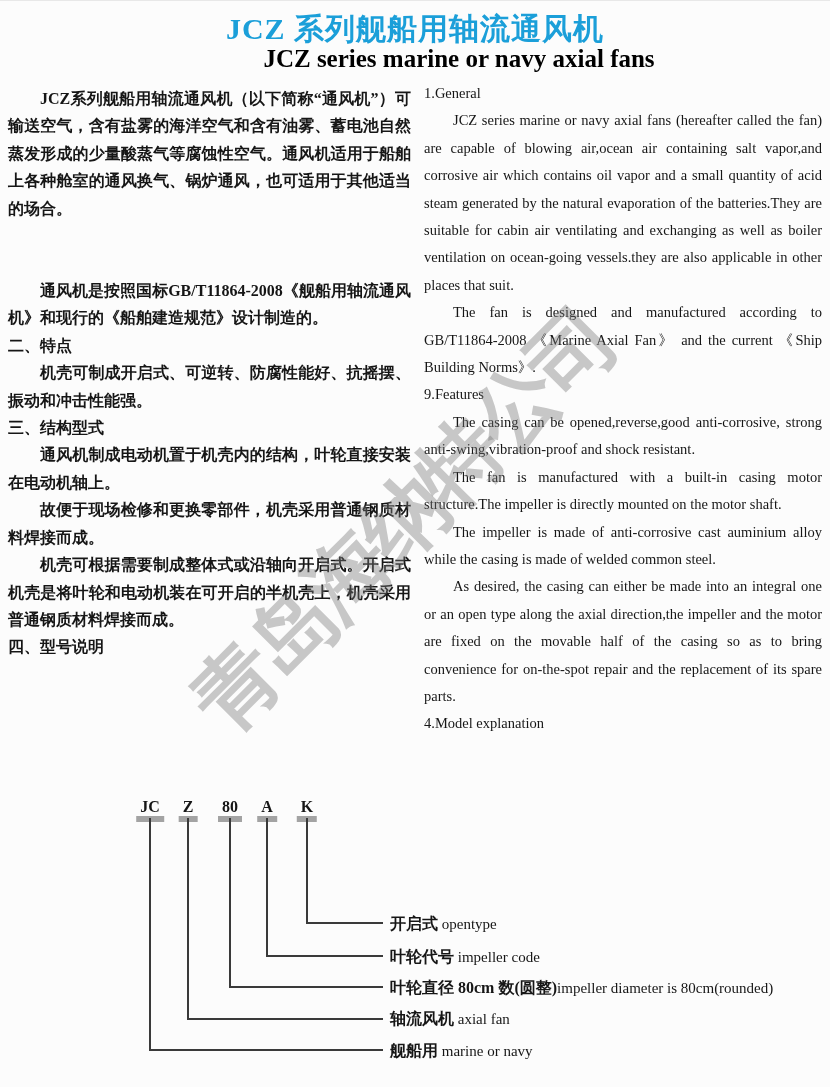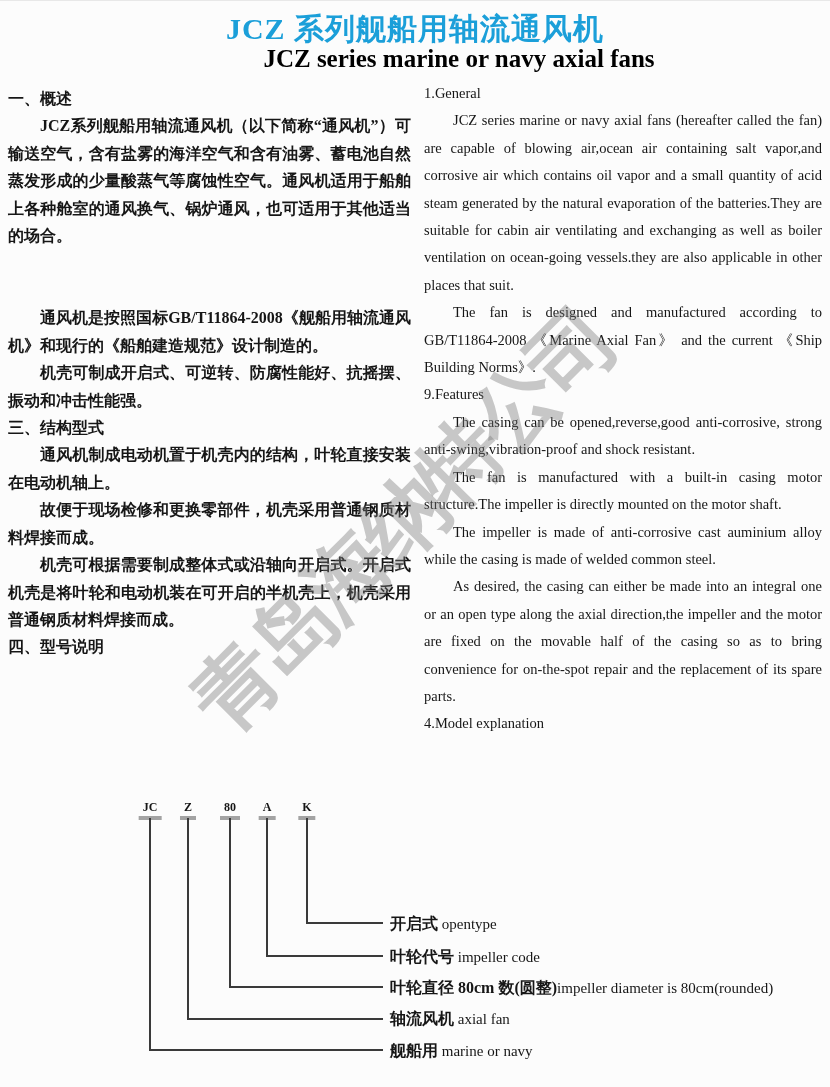--- a/index.html
+++ b/index.html
@@ -19,22 +19,22 @@
   .en-p{margin:0;text-indent:2em;}
   .en-p.noindent{text-indent:0;}
   .gap2{margin-top:55px;}
   .gap1{margin-top:27px;}
   
   .watermark{position:absolute;left:403px;top:520px;
              transform:translate(-50%,-50%) rotate(-45deg);
              font-size:84px;font-weight:bold;letter-spacing:-5px;
              color:rgba(120,120,120,0.40);white-space:nowrap;z-index:5;}
   
-  .code{position:absolute;top:797px;transform:translateX(-50%);font-size:12px;
-        font-weight:600;border-bottom:4px solid #a3a3a3;padding:0 4px;line-height:18px;}
+  .code{position:absolute;top:797px;transform:translateX(-50%);font-size:16px;
+        font-weight:600;border-bottom:6px solid #a3a3a3;padding:0 4px;line-height:18px;}
   .c1{left:150px}.c2{left:188px}.c3{left:230px}.c4{left:267px}.c5{left:307px}
   .vl{position:absolute;width:2px;background:#3a3a3a;}
   .v1{left:149px;top:817px;height:233px}
   .v2{left:187px;top:817px;height:201px}
   .v3{left:229px;top:817px;height:170px}
   .v4{left:266px;top:817px;height:139px}
   .v5{left:306px;top:817px;height:106px}
   .hl{position:absolute;height:2px;background:#3a3a3a;}
   .h5{left:306px;top:921px;width:77px}
   .h4{left:266px;top:954px;width:117px}
@@ -49,23 +49,23 @@
 <body>
 
 <div class="page">
 
   <div class="title-zh" style="color: rgb(27, 159, 217);">JCZ 系列舰船用轴流通风机</div>
   <div class="title-en" style="color: #000000; padding-left: 44px;">JCZ series marine or navy axial fans</div>
 
   <div class="watermark">青岛海纳特公司</div>
 
   <div class="col col-left">
-    <div class="zh-h">一、概述</div>
     <p class="zh-p">JCZ系列舰船用轴流通风机（以下简称“通风机”）可输送空气，含有盐雾的海洋空气和含有油雾、蓄电池自然蒸发形成的少量酸蒸气等腐蚀性空气。通风机适用于船舶上各种舱室的通风换气、锅炉通风，也可适用于其他适当的场合。</p>
     <p class="zh-p gap2">通风机是按照国标GB/T11864-2008《舰船用轴流通风机》和现行的《船舶建造规范》设计制造的。</p>
+    <div class="zh-h">二、特点</div>
     <p class="zh-p">机壳可制成开启式、可逆转、防腐性能好、抗摇摆、振动和冲击性能强。</p>
     <div class="zh-h">三、结构型式</div>
     <p class="zh-p">通风机制成电动机置于机壳内的结构，叶轮直接安装在电动机轴上。</p>
     <p class="zh-p">故便于现场检修和更换零部件，机壳采用普通钢质材料焊接而成。</p>
     <p class="zh-p">机壳可根据需要制成整体式或沿轴向开启式。开启式机壳是将叶轮和电动机装在可开启的半机壳上，机壳采用普通钢质材料焊接而成。</p>
     <div class="zh-h">四、型号说明</div>
   </div>
 
   <div class="col col-right">
     <div class="en-h">1.General</div>

